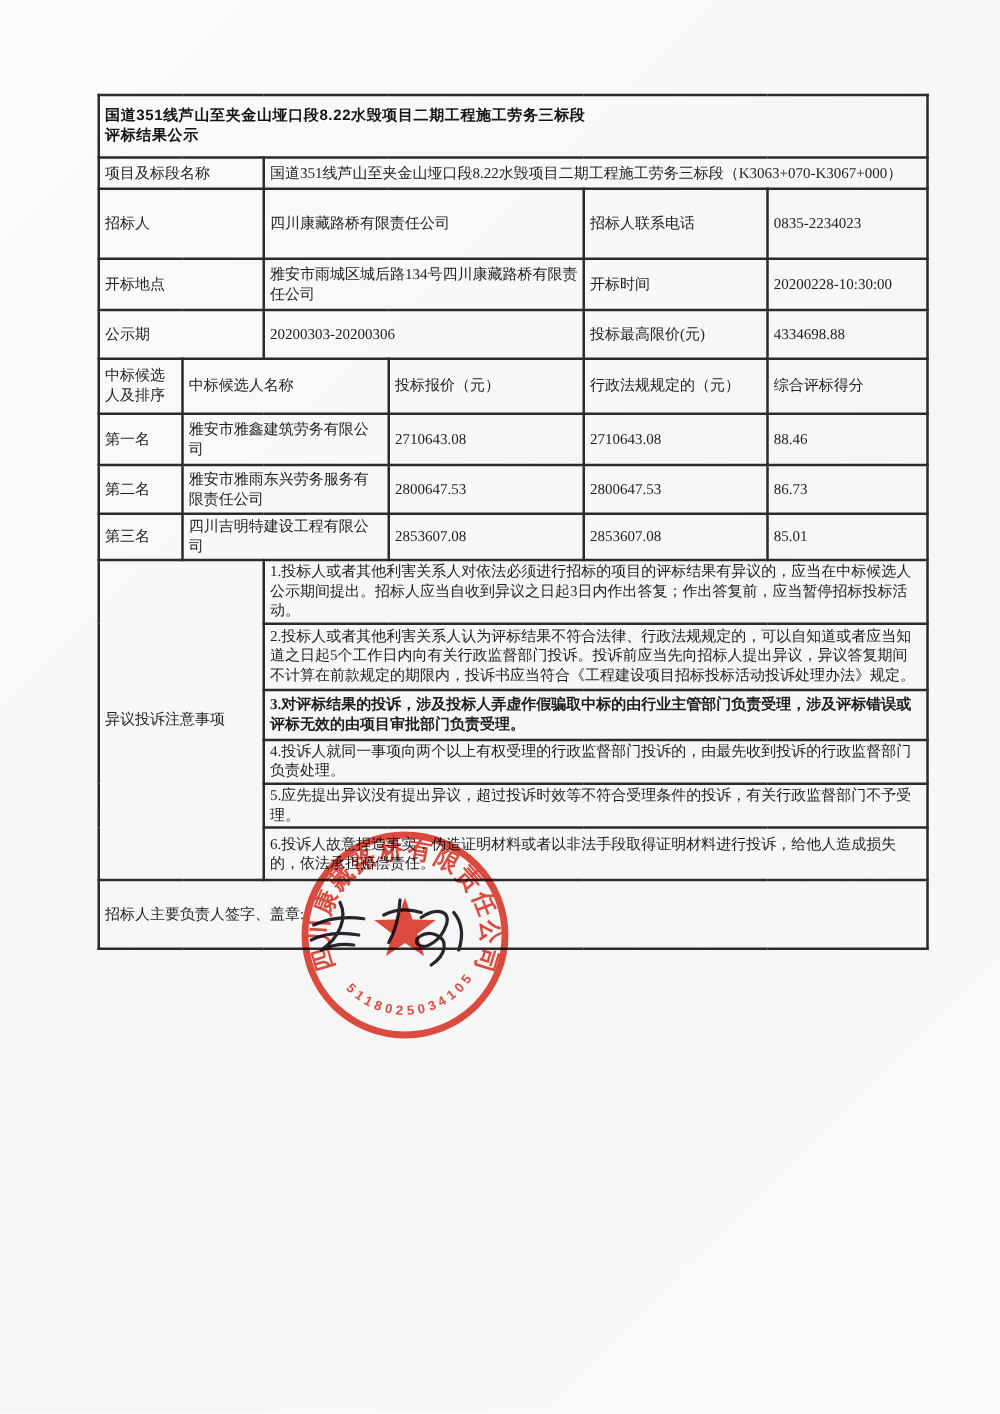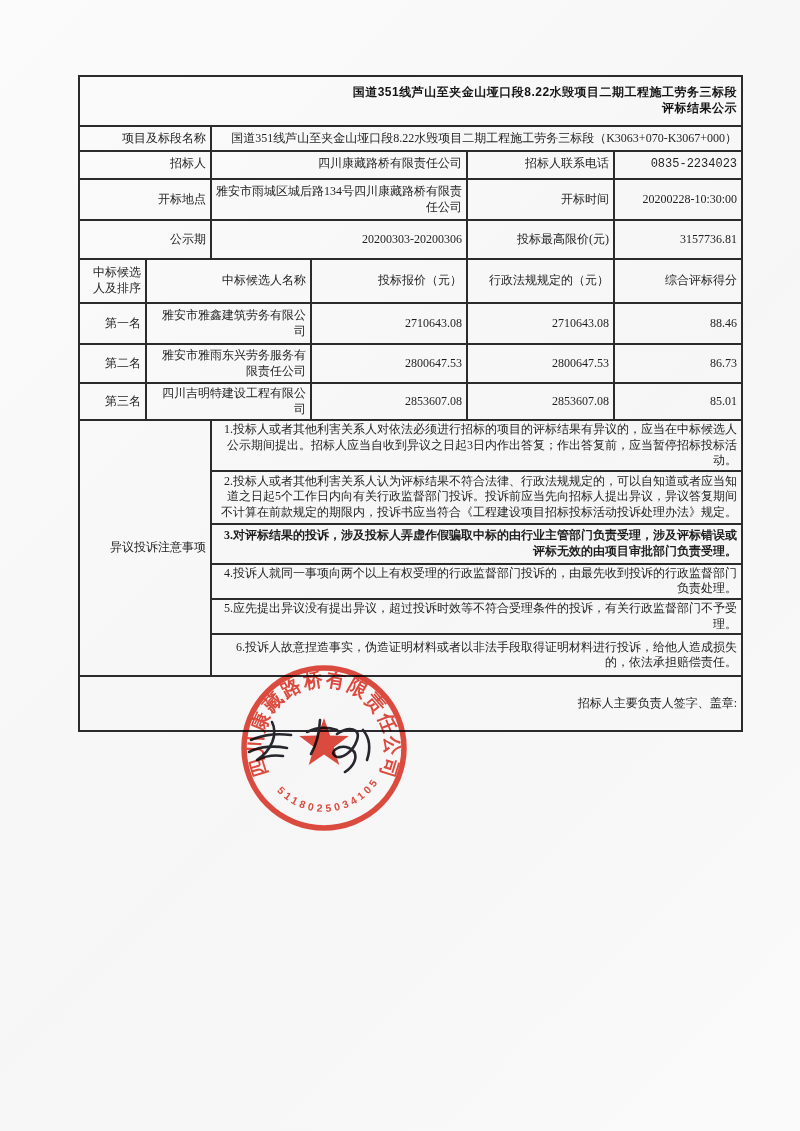--- a/index.html
+++ b/index.html
@@ -15,21 +15,21 @@
     background:linear-gradient(135deg,#fbfbfb 0%,#f7f6f6 55%,#fbfafa 100%);
     overflow:hidden;
   }
   table.doc{
     position:absolute;left:78px;top:75px;width:663px;
     border-collapse:collapse;table-layout:fixed;
     background:transparent;
   }
   table.doc td{
     border:2px solid #2b2b2e;
-    text-align:right;vertical-align:middle;
+    text-align:left;vertical-align:middle;
     font-size:12px;line-height:1.3;
     padding:1px 4px;
     word-break:break-all;
   }
   td.title-cell{
     font-family:"Liberation Sans","DejaVu Sans",sans-serif;
     font-weight:700;font-size:20px;line-height:1.28;
     letter-spacing:.5px;color:#141414;
     padding:3px 6px;
   }
@@ -38,21 +38,21 @@
   td.note-cell{
     text-align:left;font-size:12px;line-height:1.26;
     padding:2px 7px;
   }
   td.sig-cell{
     text-align:left;font-size:12.5px;padding-left:8px;
     vertical-align:middle;
   }
   .r-title{height:50px;}
   .r-info1{height:25px;}
-  .r-info2{height:28px;font-family:Liberation Mono, monospace;}
+  .r-info2{height:56px;}
   .r-info3{height:41px;}
   .r-info4{height:39px;}
   .r-chead{height:44px;}
   .r-cand1{height:41px;margin-left:33px;}
   .r-cand2{height:39px;}
   .r-cand3{height:37px;}
   .r-n1{height:50px;}
   .r-n2{height:53px;margin-top:40px;}
   .r-n3{height:40px;font-weight:bold;}
   .r-n4{height:30px;}
@@ -107,21 +107,21 @@
       <td colspan="2" class="lbl">开标地点</td>
       <td colspan="2">雅安市雨城区城后路134号四川康藏路桥有限责任公司</td>
       <td class="lbl">开标时间</td>
       <td>20200228-10:30:00</td>
     </tr>
 
     <tr class="r-info4">
       <td colspan="2" class="lbl">公示期</td>
       <td colspan="2">20200303-20200306</td>
       <td class="lbl">投标最高限价(元)</td>
-      <td>3157736.81</td>
+      <td>4334698.88</td>
     </tr>
 
     <tr class="r-chead">
       <td class="lbl">中标候选人及排序</td>
       <td colspan="2" class="lbl">中标候选人名称</td>
       <td class="lbl">投标报价（元）</td>
       <td class="lbl">行政法规规定的（元）</td>
       <td class="lbl">综合评标得分</td>
     </tr>
 

